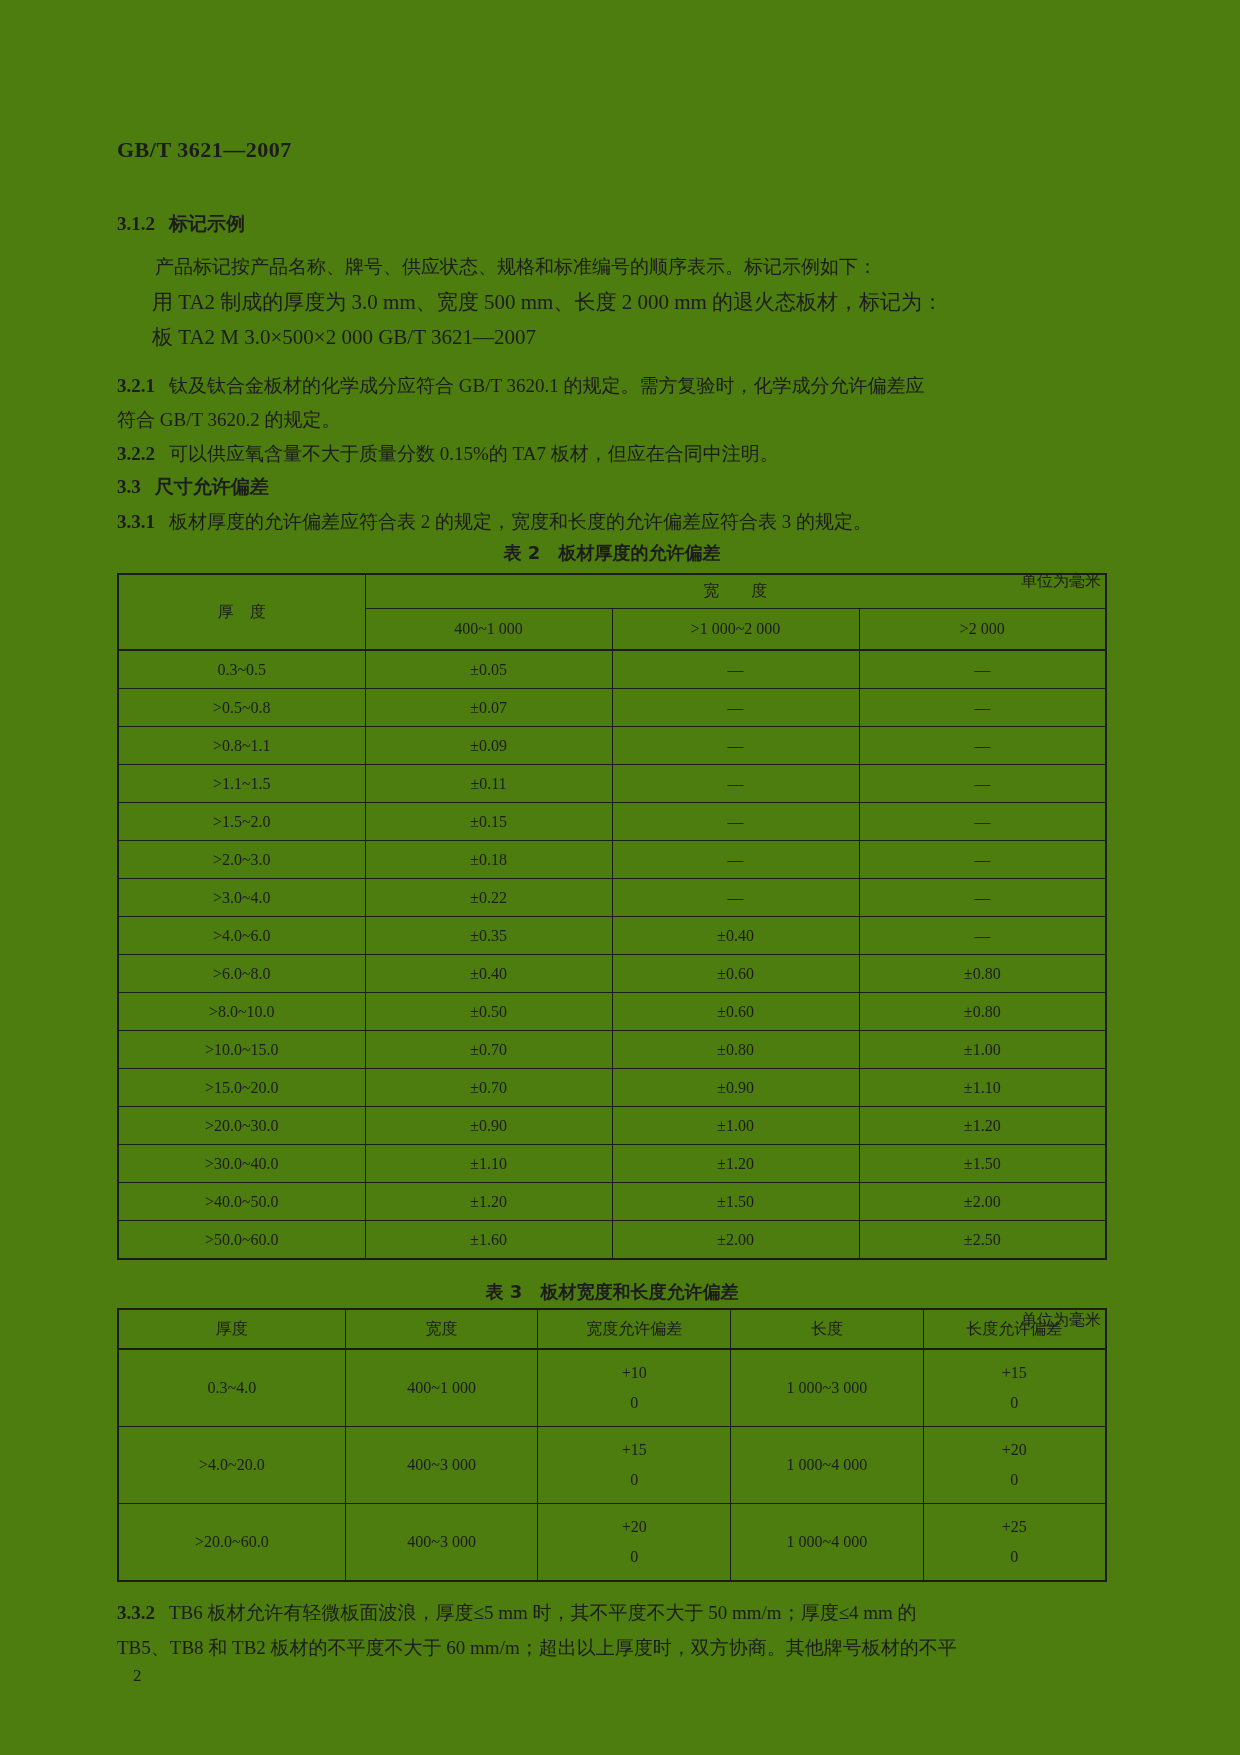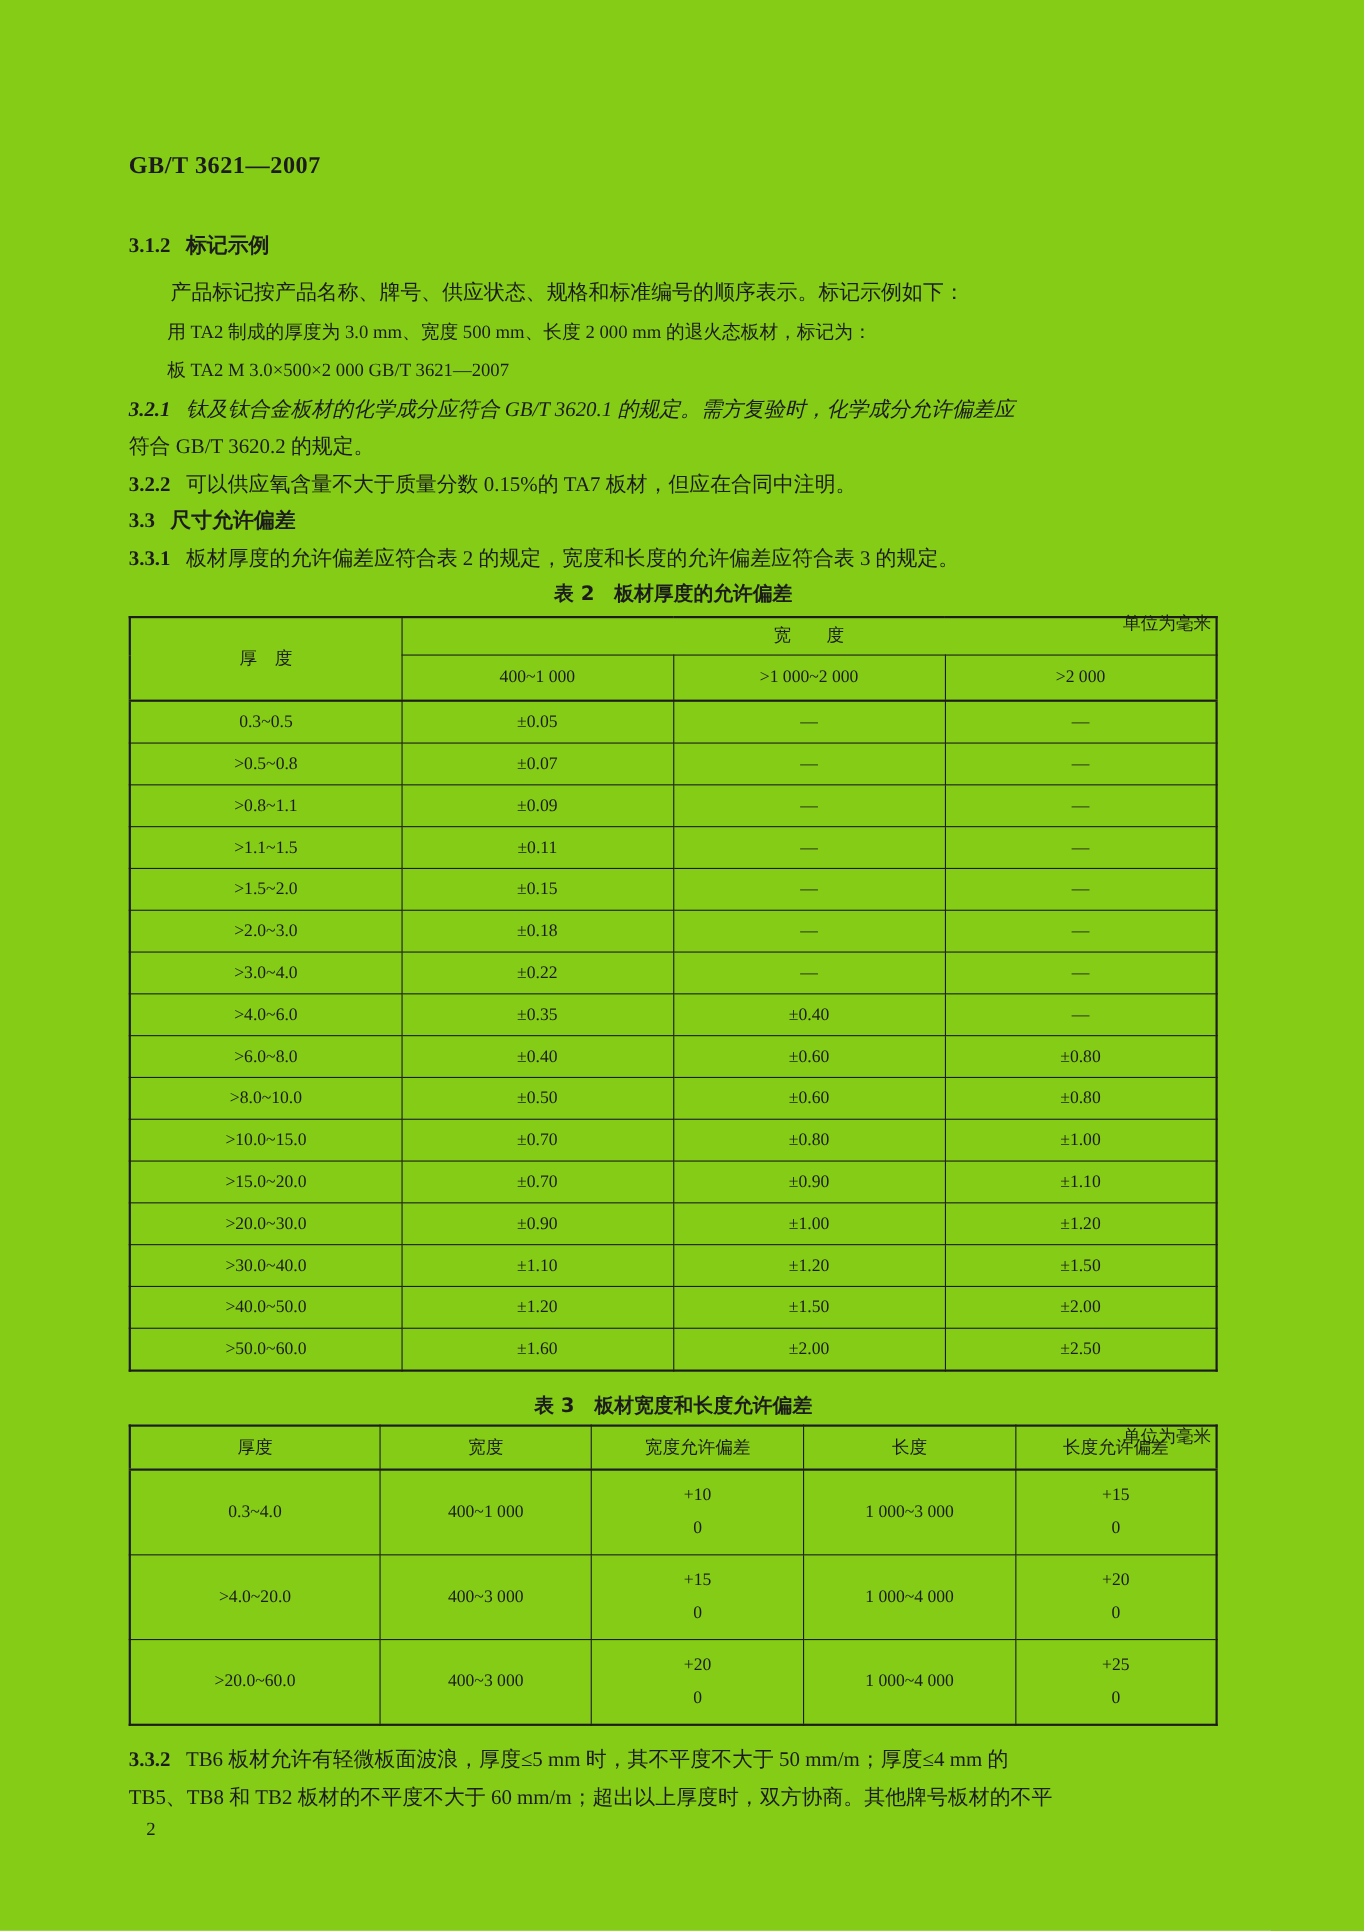--- a/index.html
+++ b/index.html
@@ -1,18 +1,18 @@
 <!DOCTYPE html>
 <html><head>
 <meta charset="utf-8">
 <style>
   html,body{margin:0;padding:0;}
   body{background:#e8e8e8;}
   .page{
-    width:1240px;height:1755px;background:#84cc16;color:#1c1c1c;
+    width:1240px;height:1755px;background:#4d7c0f;color:#1c1c1c;
     position:relative;overflow:hidden;box-sizing:border-box;
     padding:0 133px 0 117px;
     font-family:"Liberation Serif","DejaVu Serif",serif;
   }
   .doc-code{
     margin-top:136px;font-size:22px;font-weight:bold;line-height:28px;
     font-family:"Liberation Serif","DejaVu Serif",serif;letter-spacing:0.5px;
   }
   .heading{
     font-family:"DejaVu Sans","Liberation Sans",sans-serif;
@@ -21,24 +21,24 @@
   .heading .num{margin-right:14px;font-family:"Liberation Serif","DejaVu Serif",serif;font-weight:bold;}
   .h312{margin-top:46px;}
   .h32{margin-top:8px;}
   .h33{margin-top:6px;}
   .para{font-size:19px;line-height:27px;}
   .para .num{
     font-weight:bold;margin-right:14px;
     font-family:"Liberation Serif","DejaVu Serif",serif;
   }
   .p-indent{text-indent:2em;margin-top:16px;}
-  .p-small{font-size:17px;line-height:24px;padding-left:35px;}
+  .p-small{font-size:21px;line-height:24px;padding-left:35px;}
   .p2{margin-top:10px;}
   .p3{margin-top:11px;}
-  .s321l1{margin-top:10px;font-style:italic;}
+  .s321l1{margin-top:23px;}
   .s321l2{margin-top:7px;}
   .s322{margin-top:7px;}
   .s331{margin-top:8px;}
   .s332l1{margin-top:17px;}
   .s332l2{margin-top:8px;}
   .caption-row{
     position:relative;text-align:center;margin-top:5px;height:26px;line-height:26px;
   }
   .caption{
     font-family:"DejaVu Sans","Liberation Sans",sans-serif;

